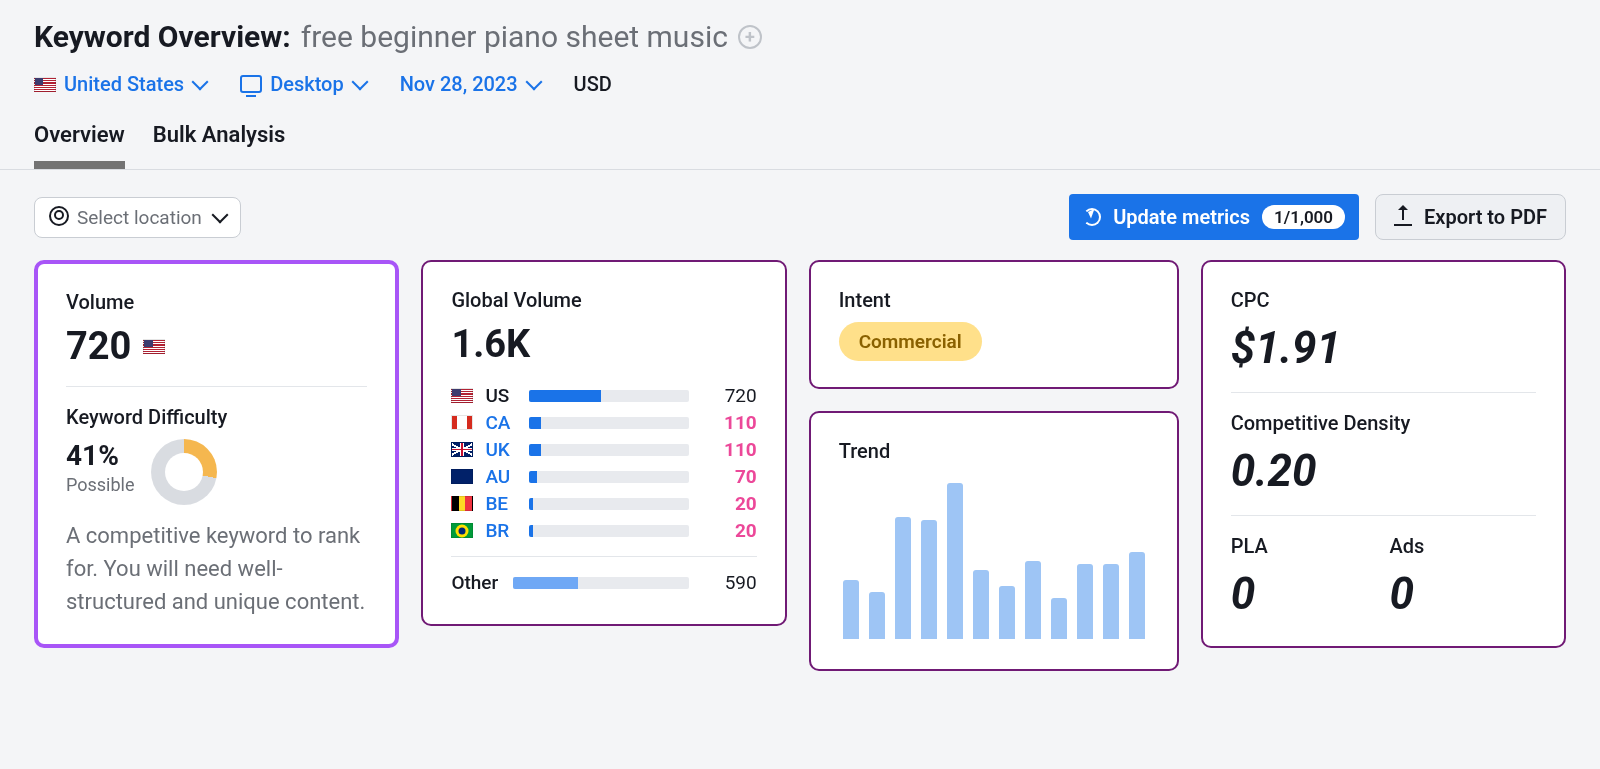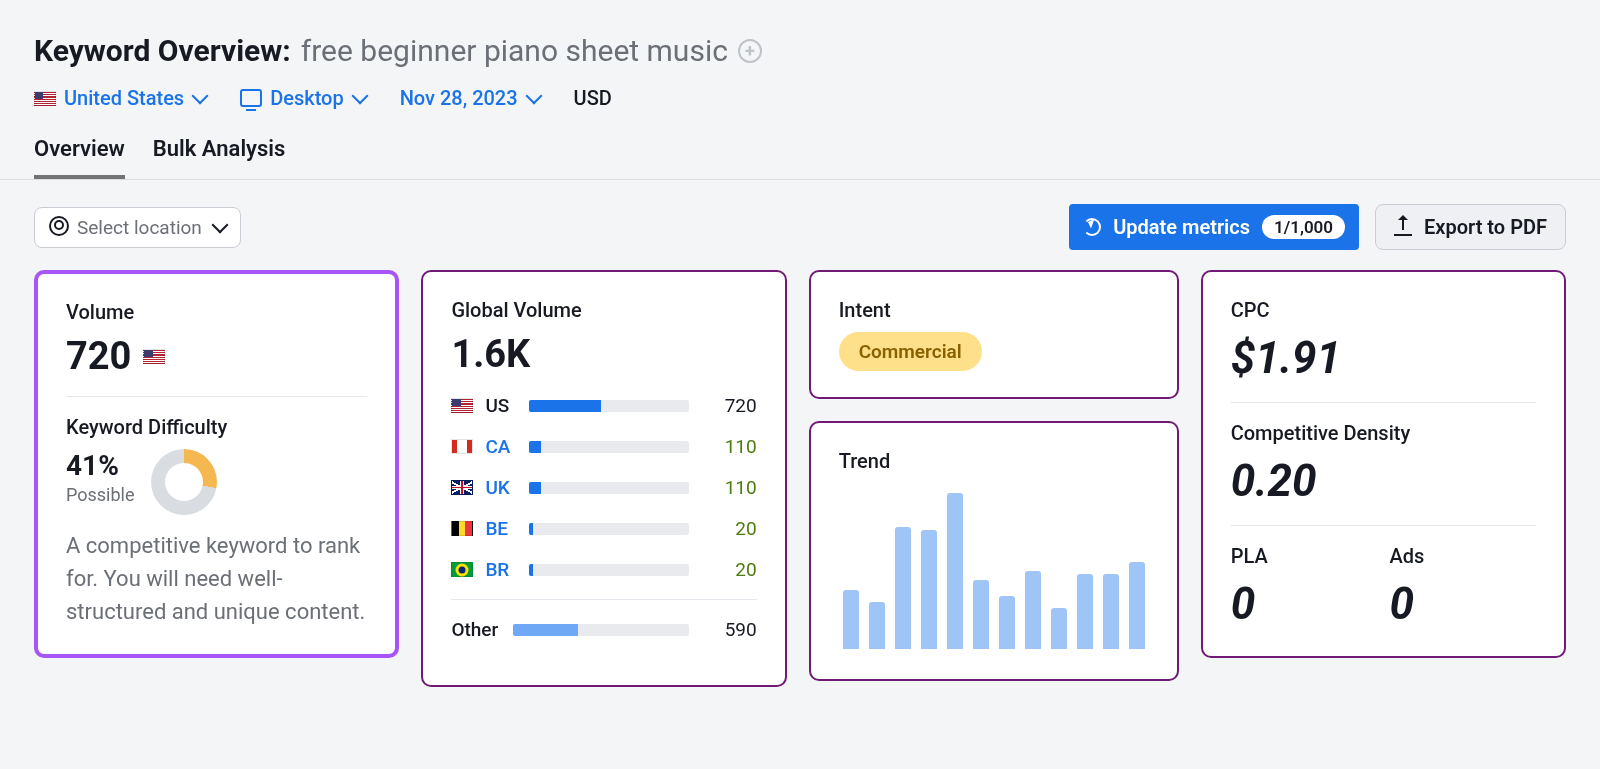--- a/index.html
+++ b/index.html
@@ -2,21 +2,21 @@
 <html><head>
 <meta charset="utf-8">
 <style>
   * { box-sizing: border-box; margin: 0; padding: 0; }
   body {
     font-family: -apple-system, BlinkMacSystemFont, "Segoe UI", Roboto, Helvetica, Arial, sans-serif;
     background: #f4f5f7;
     color: #171a22;
     width: 1600px;
   }
-  .page { padding: 15px 0 30px 0; }
+  .page { padding: 1px 0 30px 0; }
   .header-area { padding: 18px 34px 0 34px; }
   .title-row { display:flex; align-items:center; gap:10px; margin-bottom:18px;}
   .title-label { font-size: 30px; font-weight: 700; color:#171a22; }
   .title-keyword { font-size: 30px; font-weight: 400; color:#6b6f76; }
   .plus-circle {
     width:24px; height:24px; border:2px solid #bfc3c9; border-radius:50%;
     display:inline-flex; align-items:center; justify-content:center;
     color:#bfc3c9; font-size:18px; font-weight:700; line-height:1;
   }
   .filter-row { display:flex; align-items:center; gap:34px; font-size:20px; margin-bottom:26px;}
@@ -40,21 +40,21 @@
       linear-gradient(to right,transparent 46%,#C8102E 46% 54%,transparent 54%);}
   .flag-au { background:#012169;}
   .flag-be { background:linear-gradient(to right,#000 0 33%,#FDDA24 33% 66%,#EF3340 66% 100%);}
   .flag-br { background:#009b3a; position:relative;}
   .flag-br::after{content:"";position:absolute;left:50%;top:50%;width:7px;height:7px;border-radius:50%;background:#002776;transform:translate(-50%,-50%);box-shadow:0 0 0 3px #fedf00;}
   .desktop-icon{width:22px;height:18px;border:2px solid #1a73e8;border-radius:3px;position:relative;}
   .desktop-icon::after{content:"";position:absolute;left:50%;bottom:-6px;width:10px;height:2px;background:#1a73e8;transform:translateX(-50%);}
 
   .tabs-row { display:flex; gap:28px; border-bottom:1px solid #d9dce1; padding:0 34px;}
   .tab { font-size:22px; font-weight:600; color:#171a22; padding:0 0 14px 0; cursor:pointer; }
-  .tab.active { border-bottom:4px solid #737373; }
+  .tab.active { border-bottom:8px solid #737373; }
 
   .toolbar { display:flex; align-items:center; justify-content:space-between; padding:24px 34px 20px 34px;}
   .select-loc {
     background:#fff; border:1px solid #c9cdd3; border-radius:8px;
     padding:8px 14px; display:flex; align-items:center; gap:10px; font-size:19px; color:#6b6f76;
   }
   .loc-pin{width:18px;height:22px;position:relative;}
   .loc-pin::before{content:"";position:absolute;top:0;left:0;width:16px;height:16px;border:2px solid #171a22;border-radius:50%;}
   .loc-pin::after{content:"";position:absolute;top:4px;left:5px;width:6px;height:6px;border:2px solid #171a22;border-radius:50%;}
   .toolbar-right { display:flex; gap:16px; }
@@ -85,28 +85,28 @@
   .volume-card { width:370px; border:4px solid #a855f7; }
   .kd-row { display:flex; align-items:flex-start; gap:16px;}
   .kd-donut{width:66px;height:66px;border-radius:50%;
     background:conic-gradient(#f5b74f 0 28%, #d9dce1 28% 100%);
     display:flex;align-items:center;justify-content:center;}
   .kd-donut::after{content:"";width:38px;height:38px;border-radius:50%;background:#fff;}
   .kd-text {color:#6b6f76;font-size:22px;line-height:1.5;margin-top:14px;}
   .kd-label{color:#6b6f76;font-size:18px;margin-top:2px;}
 
   .gv-card { width:370px; }
-  .gv-row{display:flex;align-items:center;gap:12px;margin:18px 0;font-size:19px;}
+  .gv-row{display:flex;align-items:center;gap:12px;margin:4px 0;font-size:19px;}
   .gv-row .cc{width:32px;font-weight:500;}
   .gv-row .cc.link{color:#1a73e8;}
   .gv-row .bar{flex:1;height:12px;background:#e8eaee;border-radius:2px;position:relative;overflow:hidden;}
   .gv-row .bar .fill{height:100%;background:#1a73e8;}
   .gv-row .bar .fill.light{background:#6fa8f5;}
   .gv-row .val{width:56px;text-align:right;}
-  .gv-row .val.link{color:#4d7c0f;font-weight:400;}
+  .gv-row .val.link{color:#ec4899;font-weight:700;}
   .gv-sep{border-top:1px solid #e3e6ea;margin:14px 0;}
 
   .col3{display:flex;flex-direction:column;gap:22px;width:370px;}
   .intent-badge{display:inline-block;background:#ffe08a;color:#8a6100;font-weight:600;font-size:19px;padding:8px 20px;border-radius:30px;}
   .trend-chart{display:flex;align-items:flex-end;gap:10px;height:170px;padding:10px 4px 4px 4px;}
   .trend-chart .tb{width:22px;background:#9ec5f5;border-radius:3px 3px 0 0;}
 
   .cpc-card{width:370px;}
   .pla-ads{display:flex;justify-content:space-between;}
   .pla-ads>div{width:48%;}
@@ -204,20 +204,28 @@
             </div>
             <span class="val link">110</span>
           </div>
           <div class="gv-row">
             <span class="flag flag-uk"></span>
             <span class="cc link">UK</span>
             <div class="bar">
               <div class="fill" style="width:7%"></div>
             </div>
             <span class="val link">110</span>
+          </div>
+          <div class="gv-row">
+            <span class="flag flag-au"></span>
+            <span class="cc link">AU</span>
+            <div class="bar">
+              <div class="fill" style="width:5%"></div>
+            </div>
+            <span class="val link">70</span>
           </div>
           <div class="gv-row">
             <span class="flag flag-be"></span>
             <span class="cc link">BE</span>
             <div class="bar">
               <div class="fill" style="width:2%"></div>
             </div>
             <span class="val link">20</span>
           </div>
           <div class="gv-row">

